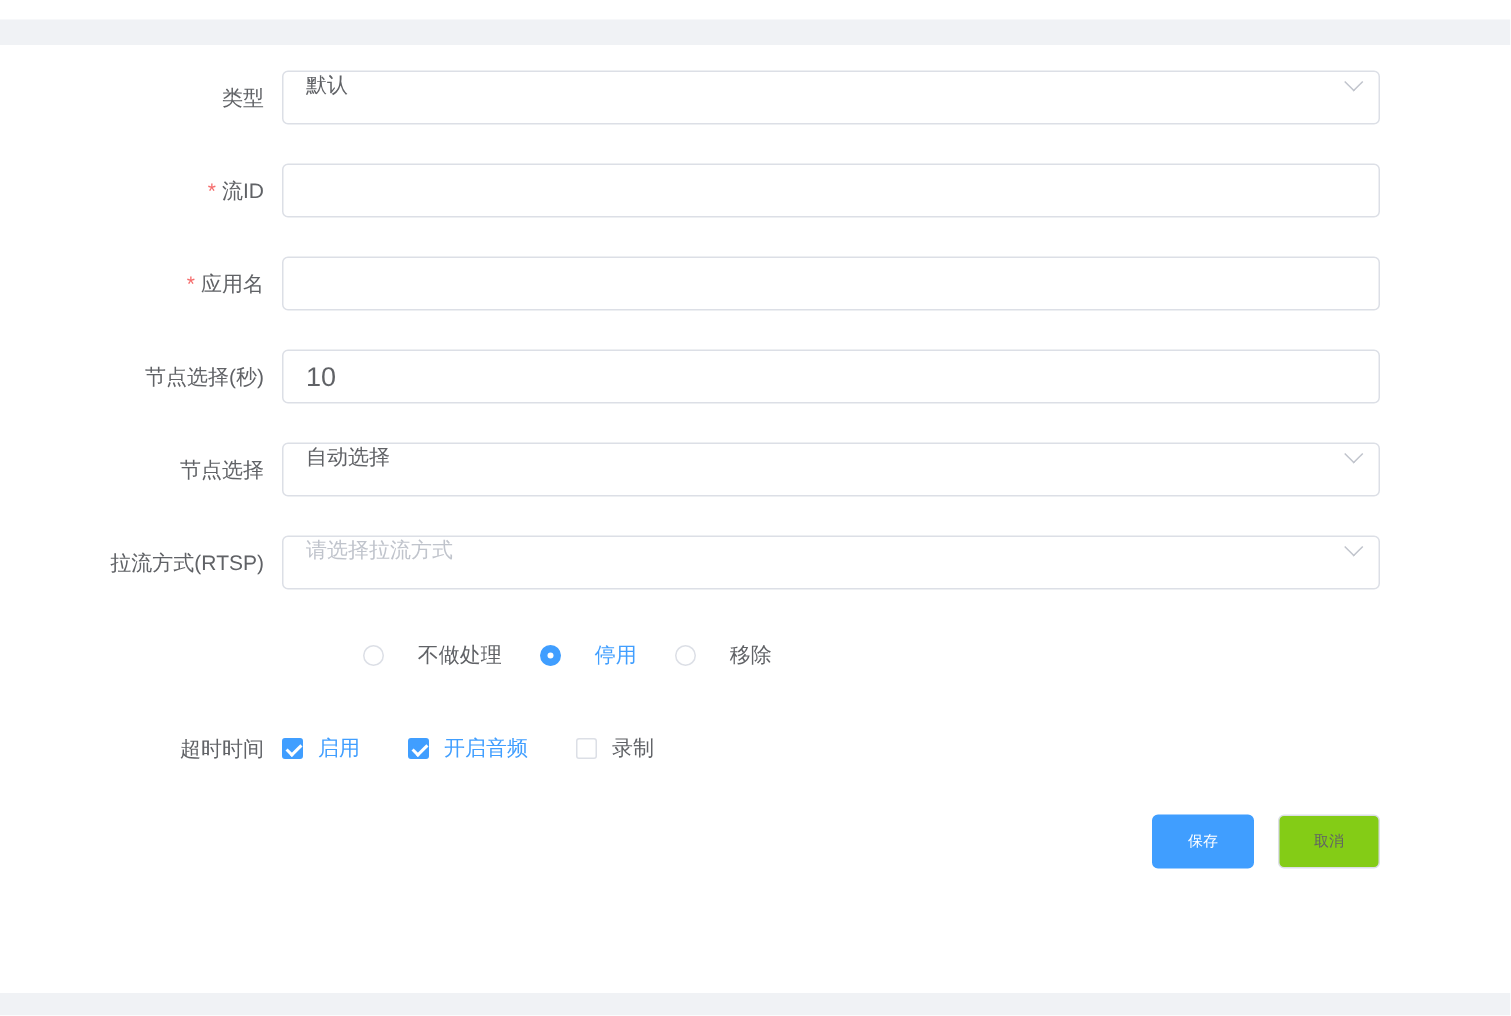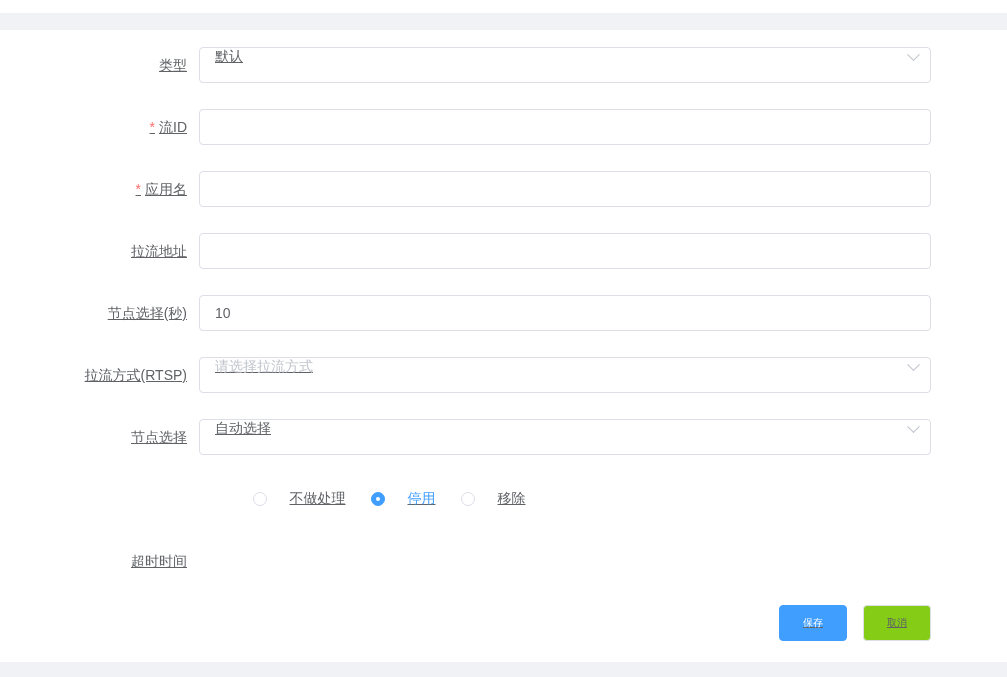--- a/index.html
+++ b/index.html
@@ -13,31 +13,31 @@
   *{box-sizing:border-box;}
   html,body{margin:0;padding:0;}
   body{
     width:1007px;height:677px;position:relative;overflow:hidden;
     background:#ffffff;
     font-family:"Liberation Sans","DejaVu Sans",sans-serif;
     font-size:14px;color:var(--text);
   }
   .band-top{position:absolute;top:13px;left:0;width:100%;height:17px;background:var(--band);}
   .band-bottom{position:absolute;bottom:0;left:0;width:100%;height:15px;background:var(--band);}
-  .form{position:absolute;top:47px;left:11px;width:871px;text-decoration:underline;}
+  .form{position:absolute;top:47px;left:0;width:871px;}
   .row{display:flex;align-items:flex-start;margin-bottom:26px;height:36px;}
   .lbl{
     width:176px;flex:0 0 176px;text-align:right;line-height:36px;
     color:var(--text);white-space:nowrap;
   }
   .req{color:var(--danger);margin-right:4px;}
   .ctl{margin-left:12px;width:732px;flex:0 0 732px;height:36px;}
   .input{
     width:100%;height:36px;border:1px solid var(--border);border-radius:4px;
-    padding:0 15px;font-size:14px;color:var(--text);outline:none;background:#fff;
+    padding:0 15px;font-size:18px;color:var(--text);outline:none;background:#fff;
     font-family:"Liberation Sans","DejaVu Sans",sans-serif;
   }
   .input::placeholder{color:var(--placeholder);}
   .select{
     width:100%;height:36px;border:1px solid var(--border);border-radius:4px;
     padding:0 12px 16px 15px;background:#fff;display:flex;align-items:center;
     justify-content:space-between;cursor:pointer;
   }
   .sel-text{color:var(--text);}
   .sel-text.placeholder{color:var(--placeholder);}
@@ -108,49 +108,43 @@
     </div>
   </div>
 
   <div class="row">
     <div class="lbl"><span class="req">*</span><span>应用名</span></div>
     <div class="ctl">
       <input class="input" type="text" value="" style="">
     </div>
   </div>
 
-  <div class="row">
-    <div class="lbl"><span>拉流地址</span></div>
-    <div class="ctl">
-      <input class="input" type="text" value="" style="">
-    </div>
-  </div>
 
   <div class="row">
     <div class="lbl"><span>节点选择(秒)</span></div>
     <div class="ctl">
       <input class="input" type="text" value="10" style="">
     </div>
   </div>
 
   <div class="row">
-    <div class="lbl"><span>拉流方式(RTSP)</span></div>
+    <div class="lbl"><span>节点选择</span></div>
     <div class="ctl">
       <div class="select">
-        <span class="sel-text placeholder">请选择拉流方式</span>
+        <span class="sel-text">自动选择</span>
         <span class="chev"></span>
       </div>
     </div>
   </div>
 
   <div class="row">
-    <div class="lbl"><span>节点选择</span></div>
+    <div class="lbl"><span>拉流方式(RTSP)</span></div>
     <div class="ctl">
       <div class="select">
-        <span class="sel-text">自动选择</span>
+        <span class="sel-text placeholder">请选择拉流方式</span>
         <span class="chev"></span>
       </div>
     </div>
   </div>
 
   <div class="row">
     <div class="ctl radio-ctl">
       <span class="radio">
         <span class="radio-dot"></span>
         <span class="radio-lbl">不做处理</span>
@@ -161,20 +155,34 @@
       </span>
       <span class="radio">
         <span class="radio-dot"></span>
         <span class="radio-lbl">移除</span>
       </span>
     </div>
   </div>
 
   <div class="row">
     <div class="lbl"><span>超时时间</span></div>
+    <div class="ctl check-ctl">
+      <span class="checkbox">
+        <span class="cb checked"></span>
+        <span class="cb-lbl checked">启用</span>
+      </span>
+      <span class="checkbox">
+        <span class="cb checked"></span>
+        <span class="cb-lbl checked">开启音频</span>
+      </span>
+      <span class="checkbox">
+        <span class="cb"></span>
+        <span class="cb-lbl">录制</span>
+      </span>
+    </div>
   </div>
 
   <div class="row">
     <div class="lbl"></div>
     <div class="ctl btn-ctl">
       <button class="btn btn-primary">保存</button>
       <button class="btn btn-default">取消</button>
     </div>
   </div>
 

